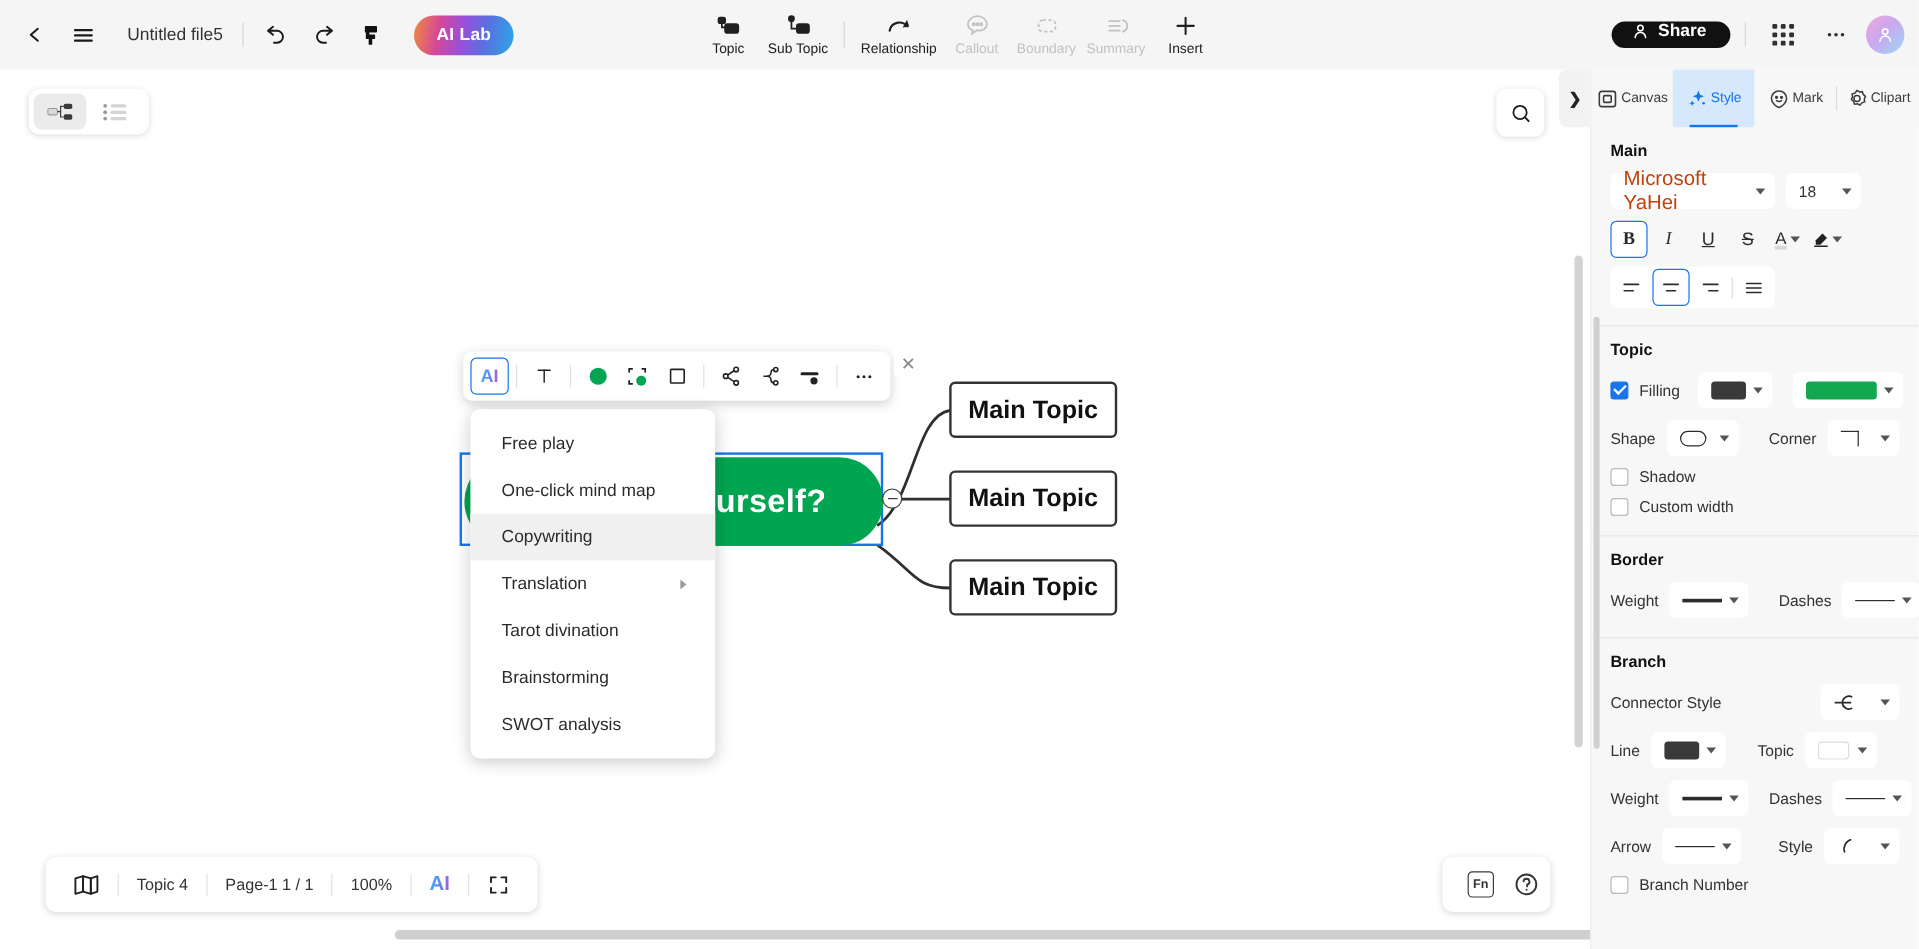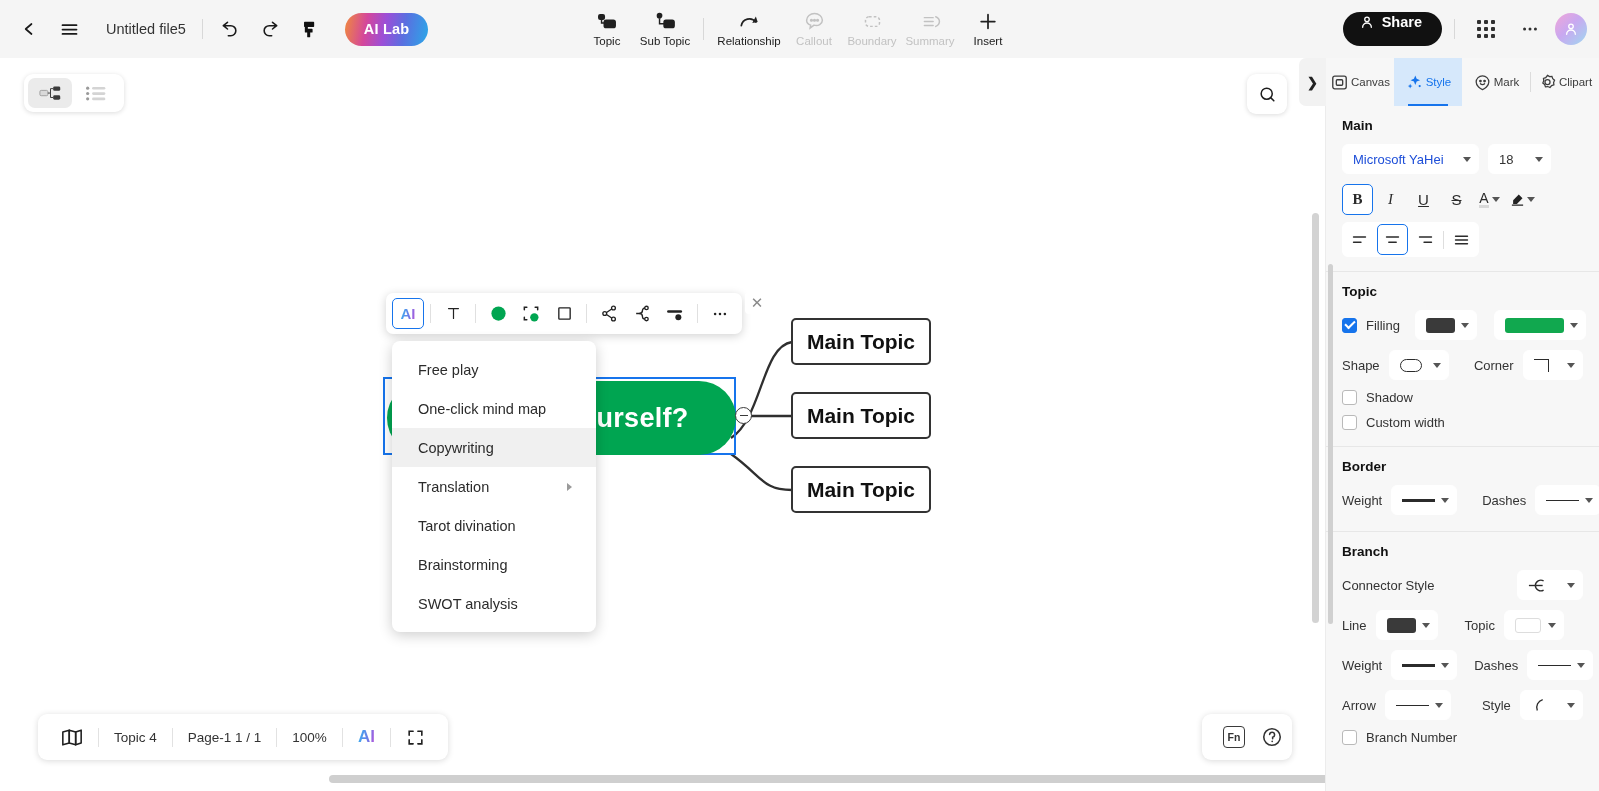--- a/index.html
+++ b/index.html
@@ -49,23 +49,23 @@
   .tool .tlabel { font-size: 11.5px; line-height: 12px; white-space: nowrap; }
   .tool.disabled { color: #c2c2c2; cursor: default; }
   .tool.wide { width: 72px; }
   .tb-center .vdiv2 { width: 1px; height: 22px; background: #d8d8d8; margin: 0 9px; }
 
   .tb-right {
     position: absolute; right: 12px; top: 0; height: 58px;
     display: flex; align-items: center; gap: 6px;
   }
   .share-btn {
-    height: 34px; padding: 0 20px 16px 16px; border-radius: 17px;
+    height: 22px; padding: 0 20px 16px 16px; border-radius: 17px;
     background: #111; color: #fff; font-size: 14.5px; font-weight: bold;
-    display: flex; align-items: flex-end; gap: 7px; cursor: pointer;
+    display: flex; align-items: flex-start; gap: 7px; cursor: pointer;
   }
   .avatar {
     width: 32px; height: 32px; border-radius: 50%;
     background: linear-gradient(135deg,#f2a6d8 0%,#c9a8f0 45%,#9fd8f0 100%);
     display: flex; align-items: center; justify-content: center; cursor: pointer;
   }
   .grid9 { display: grid; grid-template-columns: repeat(3,4px); gap: 3px; }
   .grid9 i { width: 4px; height: 4px; background: #303030; border-radius: 1px; display: block; }
 
   
@@ -214,21 +214,21 @@
   .psection { padding: 12px 16px 14px 16px; border-bottom: 1px solid #e7e7e7; }
   .psec-title { font-size: 13.5px; font-weight: bold; color: #111; margin-bottom: 11px; }
   .row { display: flex; align-items: center; gap: 9px; margin-bottom: 10px; }
   .lbl { font-size: 13px; color: #333; }
   .ctrl {
     background: #fff; border-radius: 6px; height: 30px;
     display: flex; align-items: center; justify-content: space-between;
     padding: 0 7px 0 10px; cursor: pointer; border: 1px solid #fff;
   }
   .chev { width:0;height:0;border-left:4px solid transparent;border-right:4px solid transparent;border-top:5px solid #555; margin-left:6px; }
-  .fontname { width: 137px; font-size: 13px; color: #1d4ed8; }
+  .fontname { width: 137px; font-size: 17px; color: #c2410c; }
   .fontsize { width: 63px; font-size: 13px; color: #333; }
   .fmtrow { display: flex; gap: 2px; margin-top: 4px; }
   .fbtn {
     width: 31px; height: 31px; border-radius: 5px; display:flex; align-items:center; justify-content:center;
     cursor:pointer; font-size: 15px; color:#2b2b2b;
   }
   .fbtn.on { border: 1.5px solid #1674ec; background:#fff; }
   .alignrow { display:flex; gap:2px; margin-top:7px; background:#fff; border-radius:6px; padding:2px; width:fit-content; }
   .cb {
     width: 15px; height: 15px; border-radius: 3px; border: 1.6px solid #b9b9b9;

